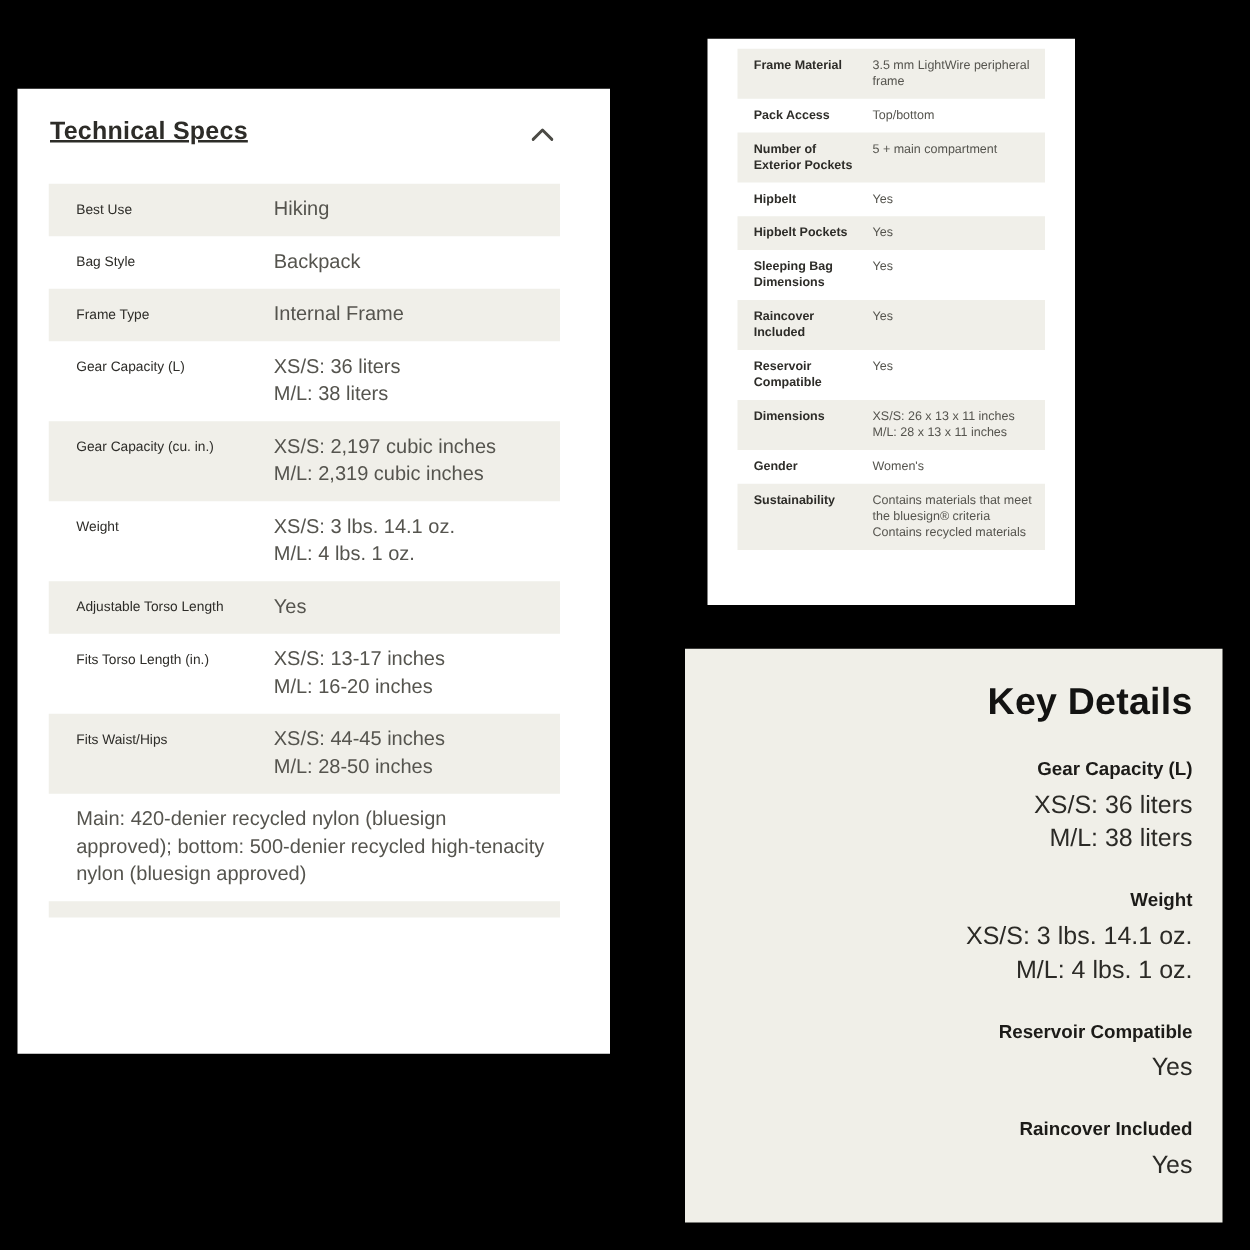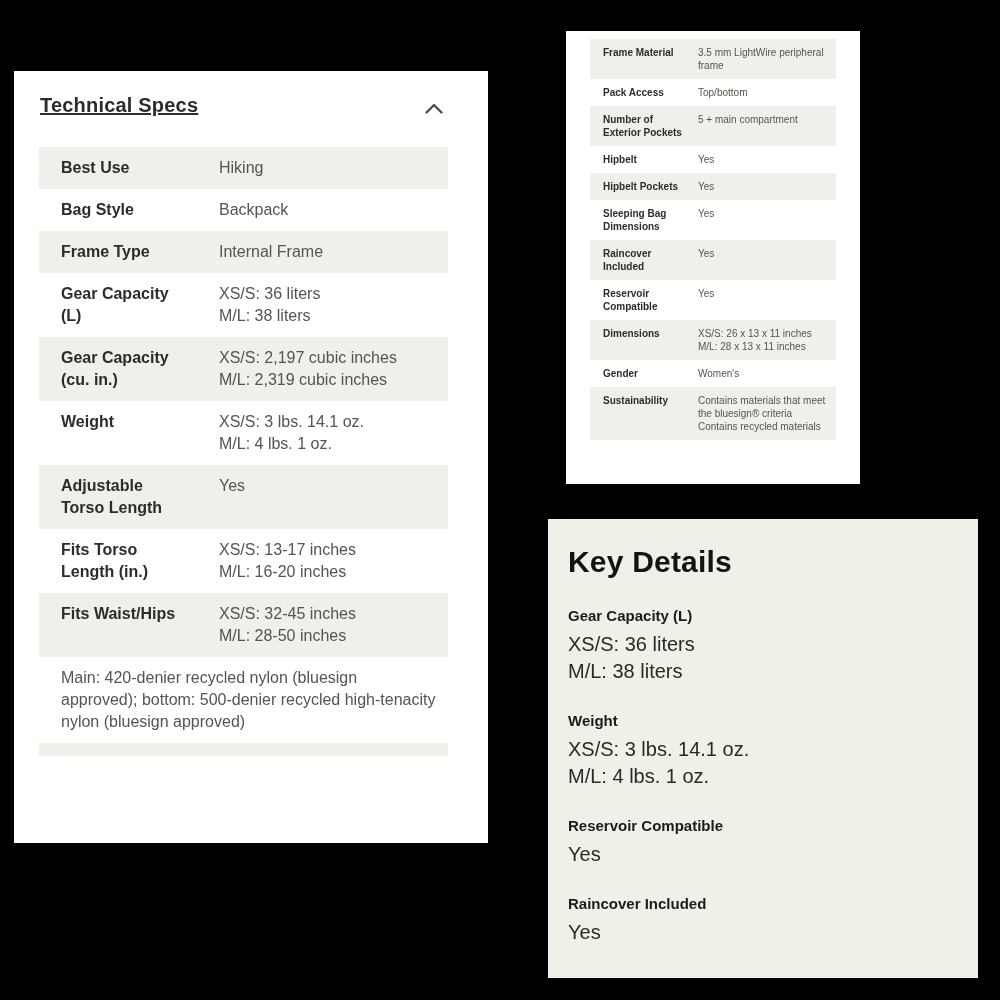--- a/index.html
+++ b/index.html
@@ -35,22 +35,22 @@
     text-decoration: underline;
   }
   .chevron-wrap { margin-top: 7px; }
   .ts-rows { margin: 29px 40px 0 25px; }
   .ts-row { display: flex; padding: 10px 10px 10px 22px; }
   .ts-rows > .ts-row:nth-child(odd) { background: #f0efe9; }
   .ts-label {
     width: 118px;
     margin-right: 40px;
     flex-shrink: 0;
-    font-weight: 700;
-    font-size: 16px;
+    font-weight: 400;
+    font-size: 11px;
     line-height: 22px;
     color: #2d2c28;
   }
   .ts-value {
     flex: 1;
     font-size: 16px;
     line-height: 22px;
     color: #55544e;
     white-space: pre-line;
   }
@@ -83,20 +83,21 @@
     white-space: pre-line;
   }
 
   
   #key-details {
     left: 548px; top: 519px;
     width: 430px; height: 459px;
     background: #f0efe8;
     padding: 25px 24px 0 20px;
     overflow: hidden;
+    text-align: right;
   }
   .kd-title {
     font-size: 30px;
     font-weight: 700;
     color: #131312;
     letter-spacing: 0.2px;
     line-height: 36px;
   }
   .kd-item { margin-top: 26px; }
   .kd-label {
@@ -157,21 +158,21 @@
       <div class="ts-label">Adjustable Torso Length</div>
       <div class="ts-value">Yes</div>
     </div>
     <div class="ts-row">
       <div class="ts-label">Fits Torso Length (in.)</div>
       <div class="ts-value">XS/S: 13-17 inches
 M/L: 16-20 inches</div>
     </div>
     <div class="ts-row">
       <div class="ts-label">Fits Waist/Hips</div>
-      <div class="ts-value">XS/S: 32-45 inches
+      <div class="ts-value">XS/S: 44-45 inches
 M/L: 28-50 inches</div>
     </div>
     <div class="ts-row">
       <div class="ts-value">Main: 420-denier recycled nylon (bluesign approved); bottom: 500-denier recycled high-tenacity nylon (bluesign approved)</div>
     </div>
     <div class="ts-row ts-partial"></div>
   </div>
 </section>
 
 <section class="panel" id="spec-right">

